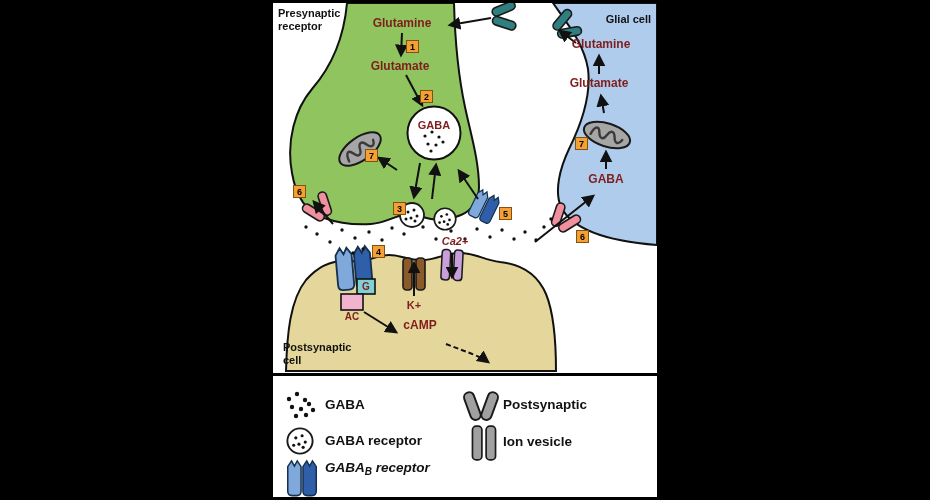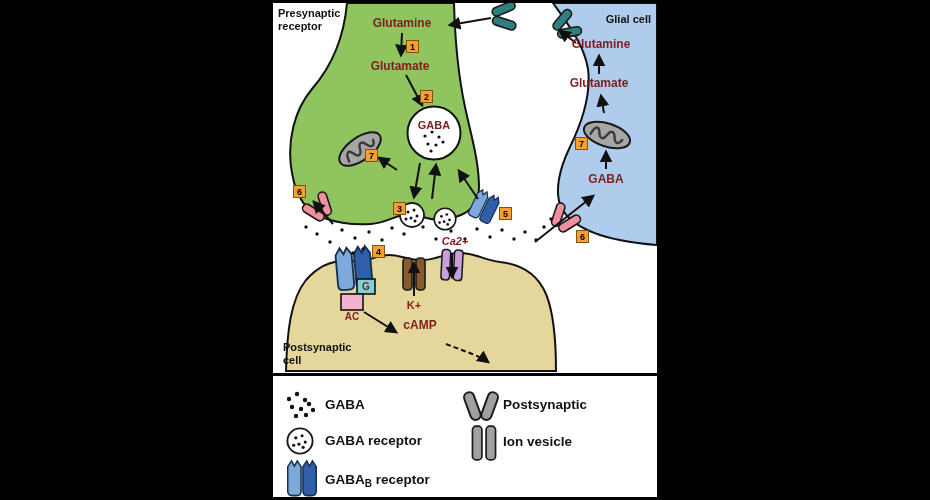--- a/index.html
+++ b/index.html
@@ -195,18 +195,18 @@
     <div class="badge" style="left:226px;top:204px;">5</div>
     <div class="badge" style="left:20px;top:182px;">6</div>
     <div class="badge" style="left:303px;top:227px;">6</div>
     <div class="badge" style="left:92px;top:146px;">7</div>
     <div class="badge" style="left:302px;top:134px;">7</div>
 
     <div class="leg" style="left:52px;top:394px;">GABA</div>
     <div class="leg" style="left:230px;top:394px;">Postsynaptic</div>
     <div class="leg" style="left:52px;top:430px;">GABA receptor</div>
     <div class="leg" style="left:230px;top:431px;">Ion vesicle</div>
-    <div class="leg" style="left:52px;top:469px;">
+    <div class="leg" style="left:52px;top:457px;font-style:italic;">
       <span>GABA</span><span class="sub">B</span><span> receptor</span>
     </div>
 
   </div>
 </div>
 
 </body></html>

